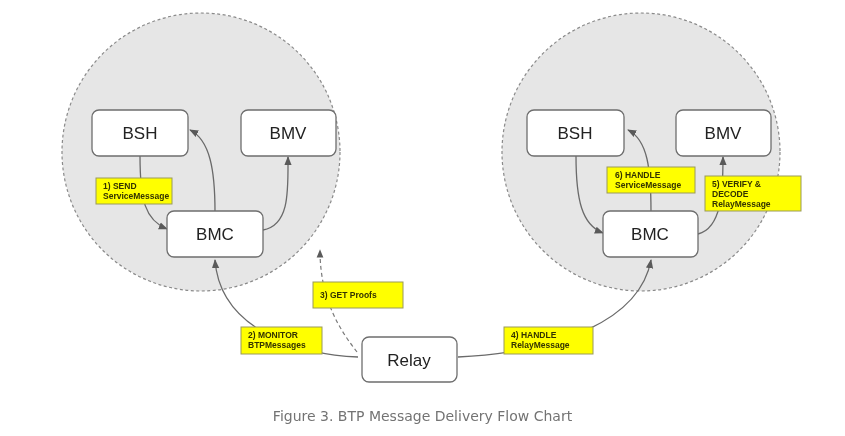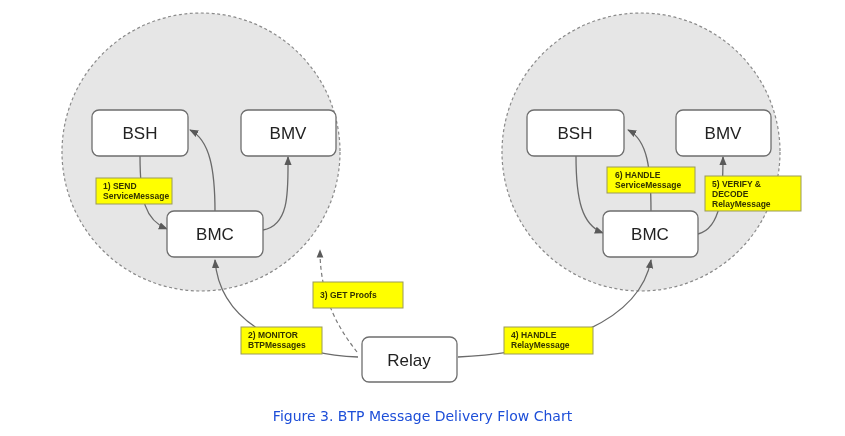--- a/index.html
+++ b/index.html
@@ -5,21 +5,21 @@
   html, body { margin: 0; padding: 0; background: #ffffff; }
   body { width: 845px; height: 436px; position: relative; overflow: hidden; font-family: "Liberation Sans", sans-serif; }
   #diagram { position: absolute; left: 0; top: 0; width: 845px; height: 400px; }
   .node-rect { fill: #ffffff; stroke: #6e6e6e; stroke-width: 1.3; }
   .node-text { font-family: "Liberation Sans", sans-serif; font-size: 17px; fill: #222222; text-anchor: middle; dominant-baseline: central; }
   .label-rect { fill: #ffff00; stroke: #9a9a5a; stroke-width: 1; }
   .label-text { font-family: "Liberation Sans", sans-serif; font-size: 8.5px; font-weight: bold; fill: #333300; }
   .edge { fill: none; stroke: #6a6a6a; stroke-width: 1.3; }
   .edge-dashed { fill: none; stroke: #7a7a7a; stroke-width: 1.2; stroke-dasharray: 4 3; }
   .cloud { fill: #e6e6e6; stroke: #8a8a8a; stroke-width: 1.2; stroke-dasharray: 3 2.5; }
-  #caption { position: absolute; left: 0; width: 845px; top: 408px; text-align: center; font-family: "DejaVu Sans", sans-serif; font-size: 14px; color: #1d4ed8; }
+  #caption { position: absolute; left: 0; width: 845px; top: 408px; text-align: center; font-family: "DejaVu Sans", sans-serif; font-size: 14px; color: #737373; }
 </style>
 </head>
 <body>
 
 <svg id="diagram" viewBox="0 0 845 400" xmlns="http://www.w3.org/2000/svg">
   <defs>
     <marker id="arrow" viewBox="0 0 10 10" refX="9" refY="5" markerWidth="7" markerHeight="7" orient="auto-start-reverse">
       <path d="M0,1 L10,5 L0,9 z" fill="#5a5a5a"></path>
     </marker>
   </defs>

